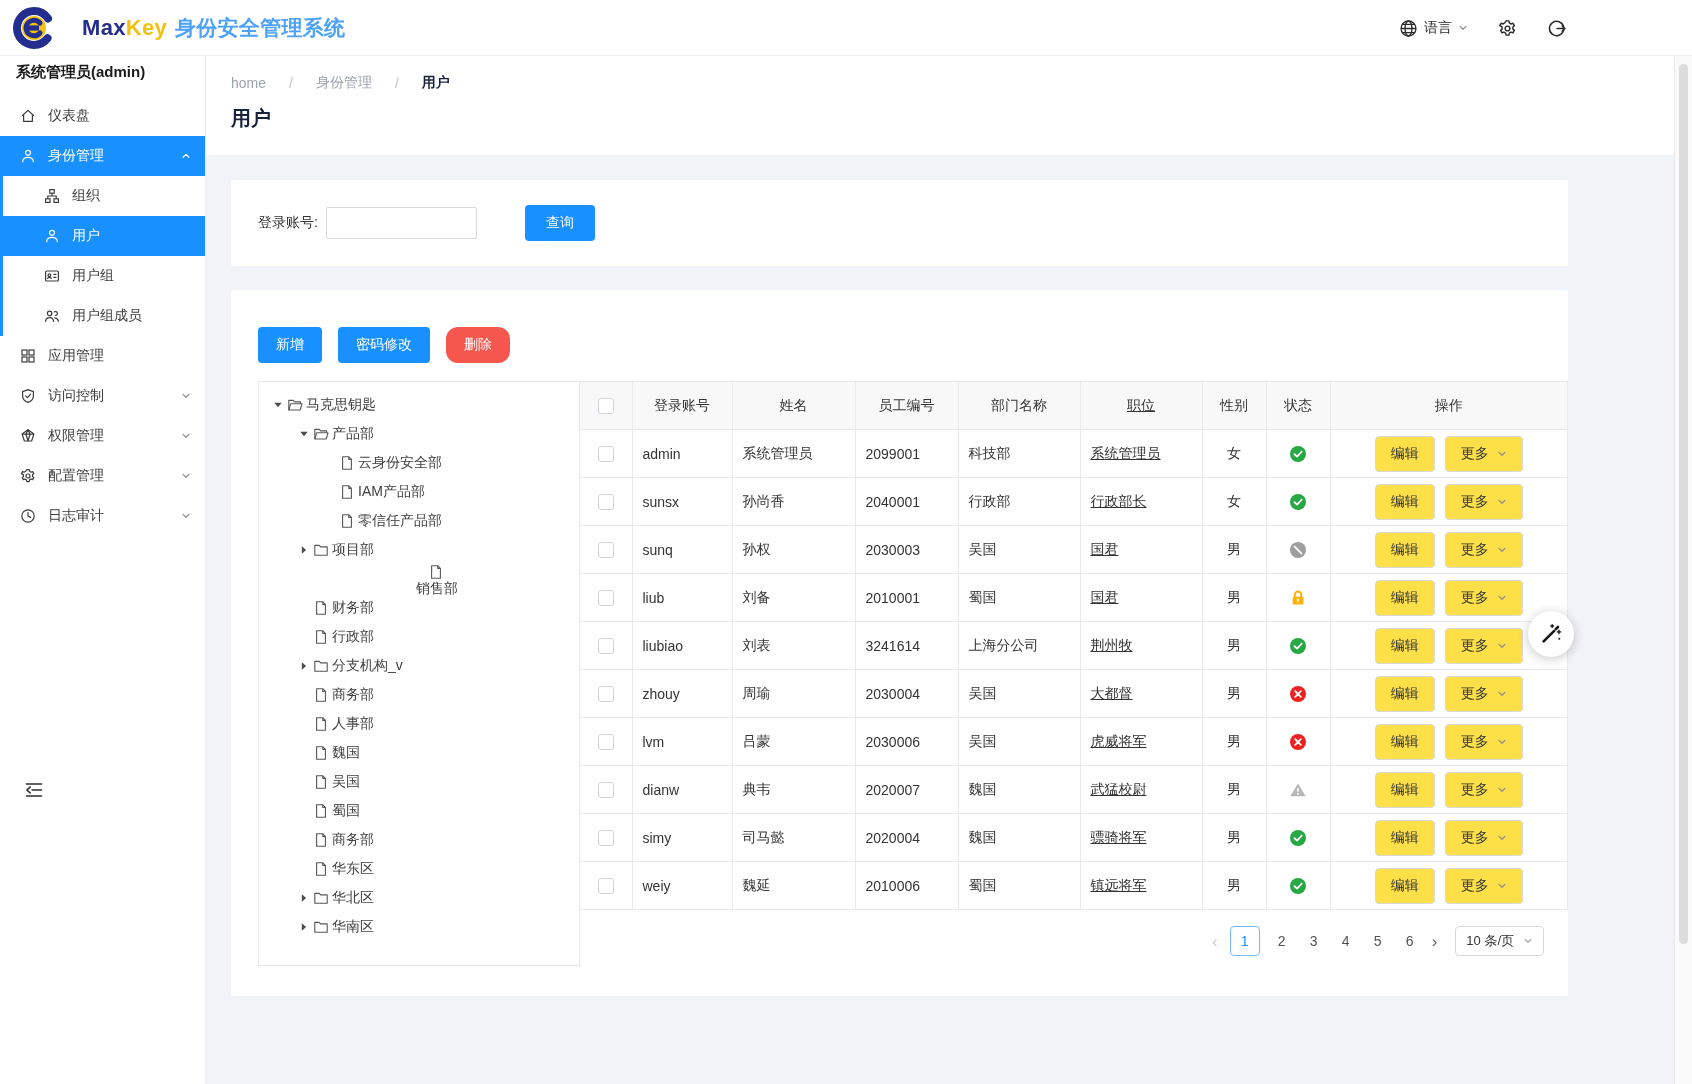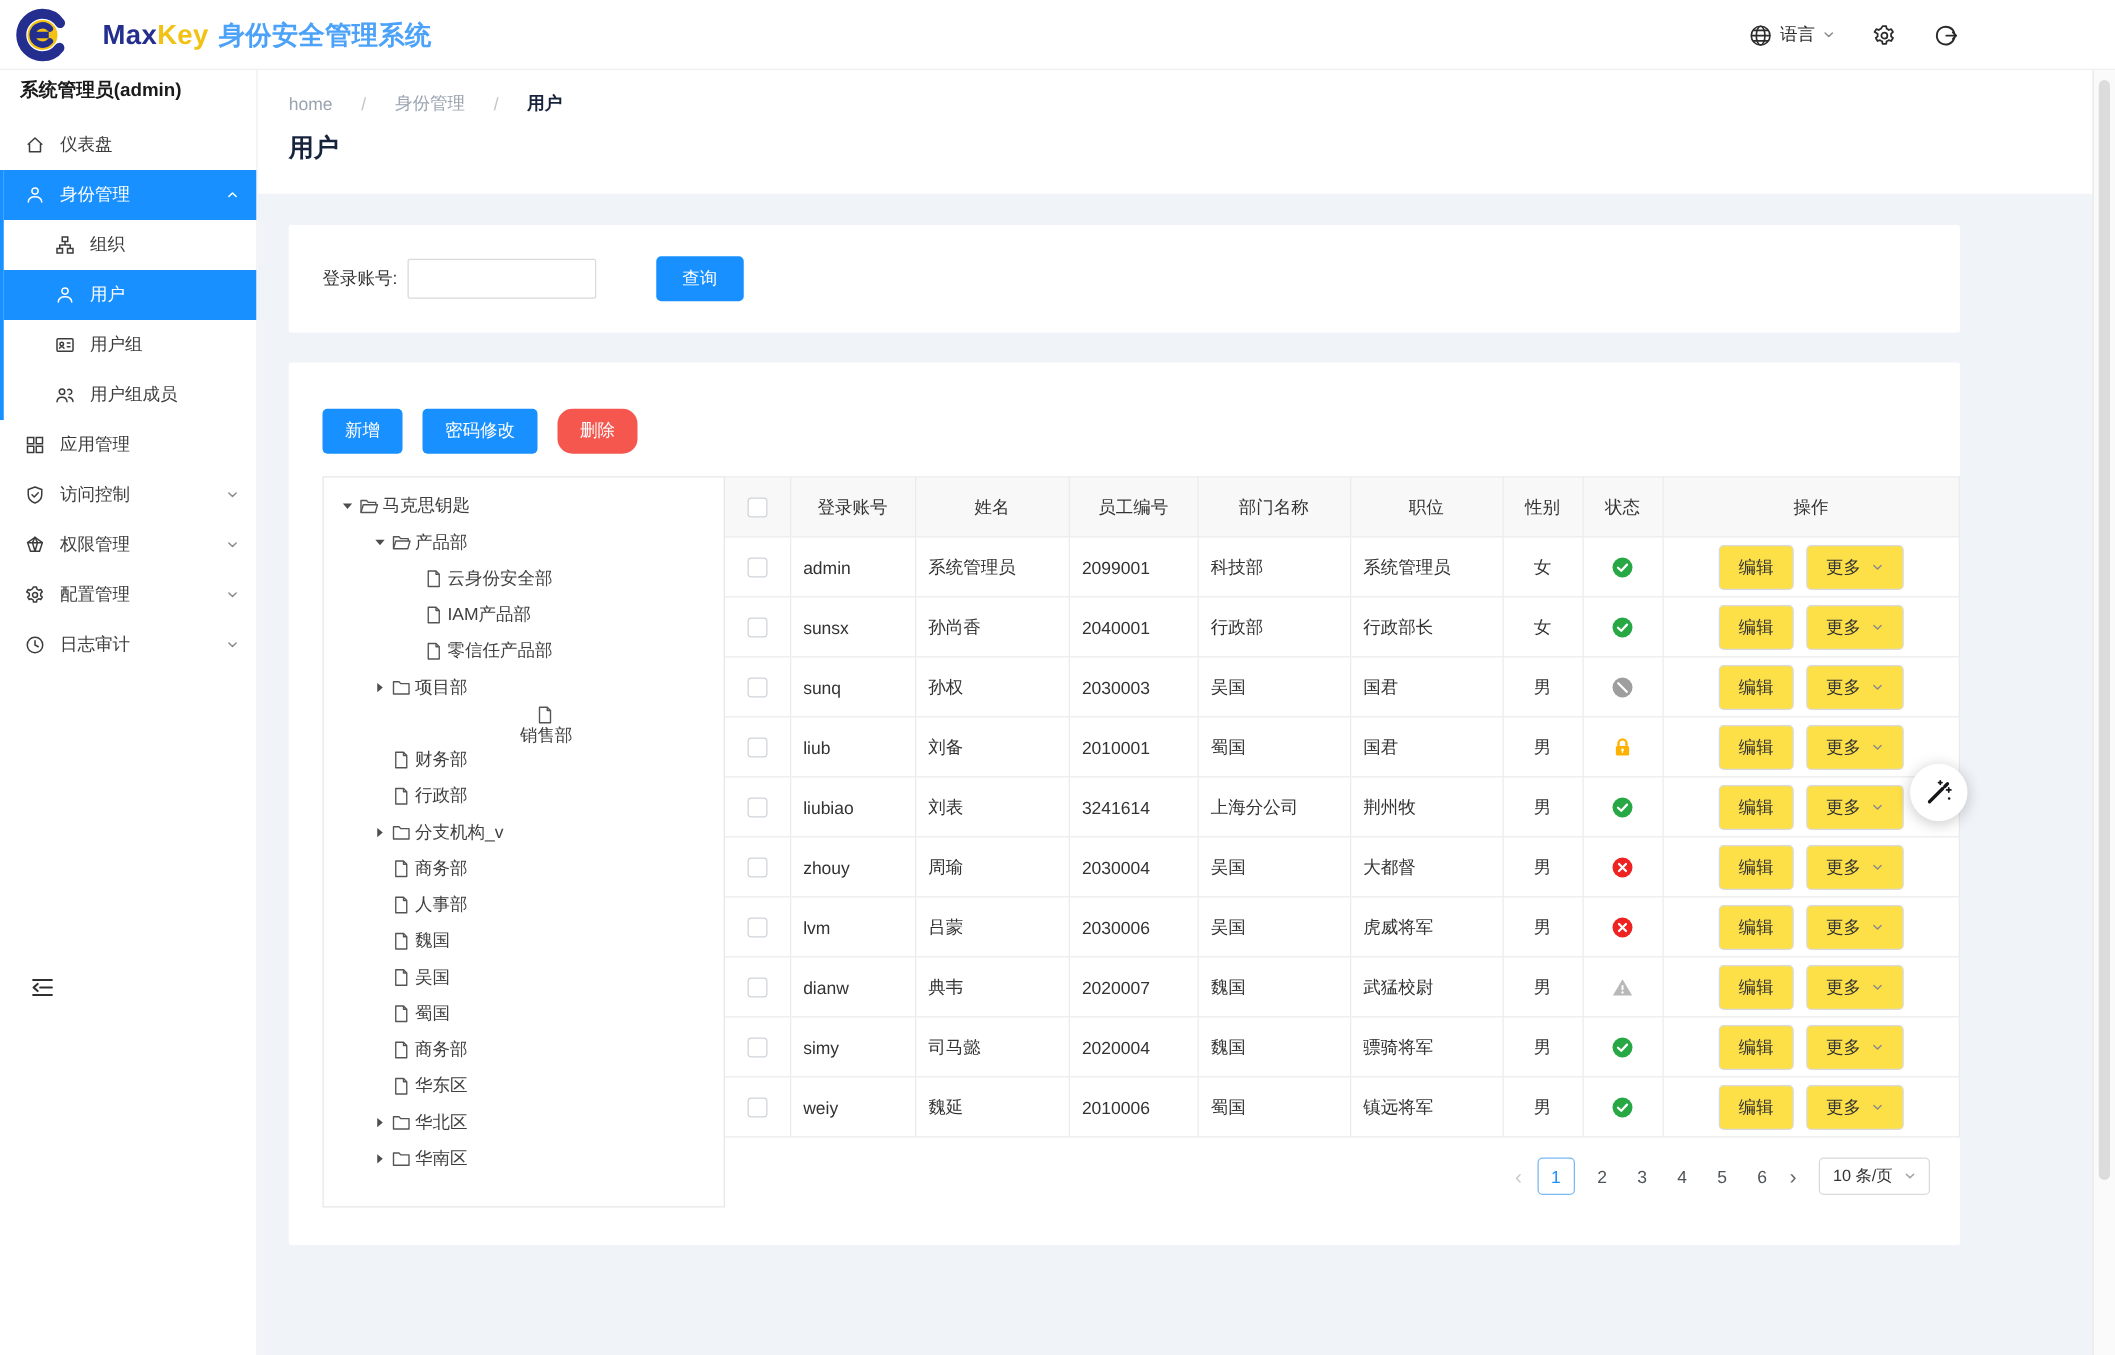--- a/index.html
+++ b/index.html
@@ -75,21 +75,21 @@
   th:first-child, td:first-child { border-left:none; }
   thead th { height:48px; background:#f8f8f9; font-weight:400; text-align:center; color:#333; }
   tbody td { height:48px; text-align:center; background:#fff; }
   td.tl, th.tl { text-align:left; padding-left:10px; }
   tbody td.tl { padding-left:10px; }
   th:nth-child(1), td:nth-child(1) { width:52px; }
   th:nth-child(2), td:nth-child(2) { width:100px; }
   th:nth-child(3), td:nth-child(3) { width:123px; }
   th:nth-child(4), td:nth-child(4) { width:103px; }
   th:nth-child(5), td:nth-child(5) { width:122px; }
-  th:nth-child(6), td:nth-child(6) { width:122px; }
+  th:nth-child(6), td:nth-child(6) { width:122px;text-decoration:underline; }
   th:nth-child(7), td:nth-child(7) { width:64px; }
   th:nth-child(8), td:nth-child(8) { width:64px; }
   .cb { display:inline-block; width:16px; height:16px; border:1px solid #cfd3d9; border-radius:3px;
         background:#fff; cursor:pointer; vertical-align:middle; }
   .status-icn { width:18px; height:18px; display:inline-flex; vertical-align:middle; }
   .action-cell { display:flex; gap:10px; justify-content:center; align-items:center; }
   .action-btn { height:36px; padding:0 15px; background:#fde047; border:1px solid #d9d9d9; border-radius:4px;
                 font-size:14px; color:#333; cursor:pointer; display:inline-flex; align-items:center; gap:8px;
                 font-family:inherit; }
   .action-btn .icn { color:#8a8a8a; }

